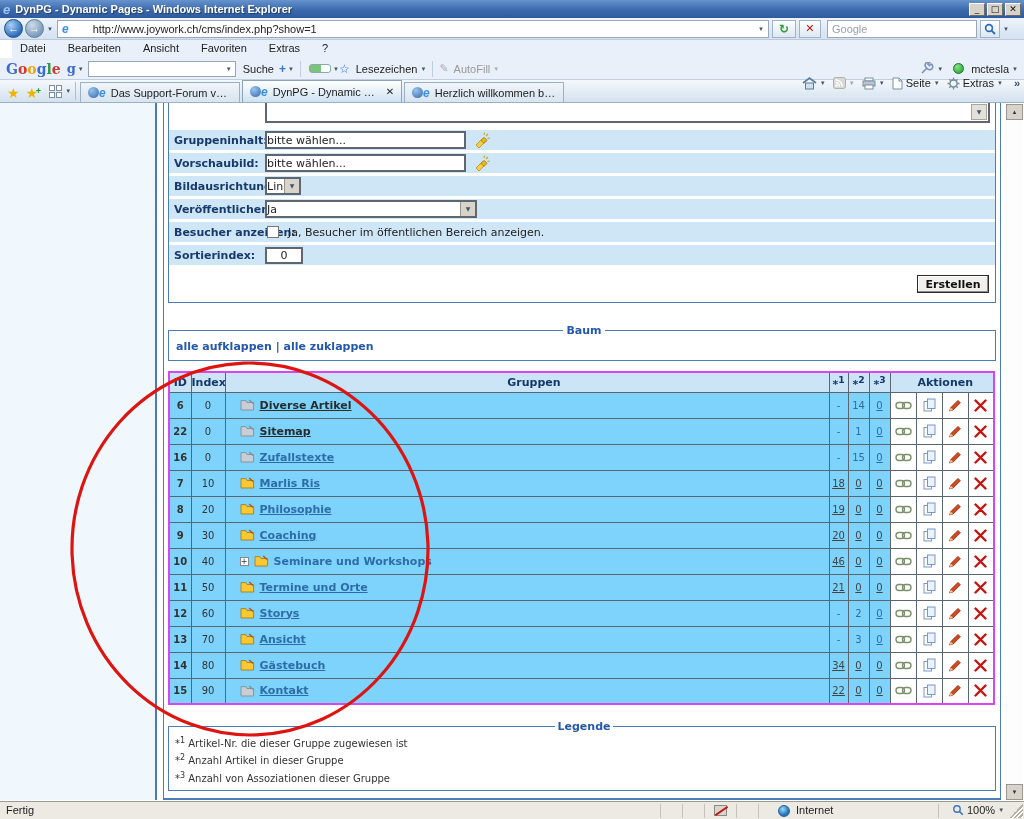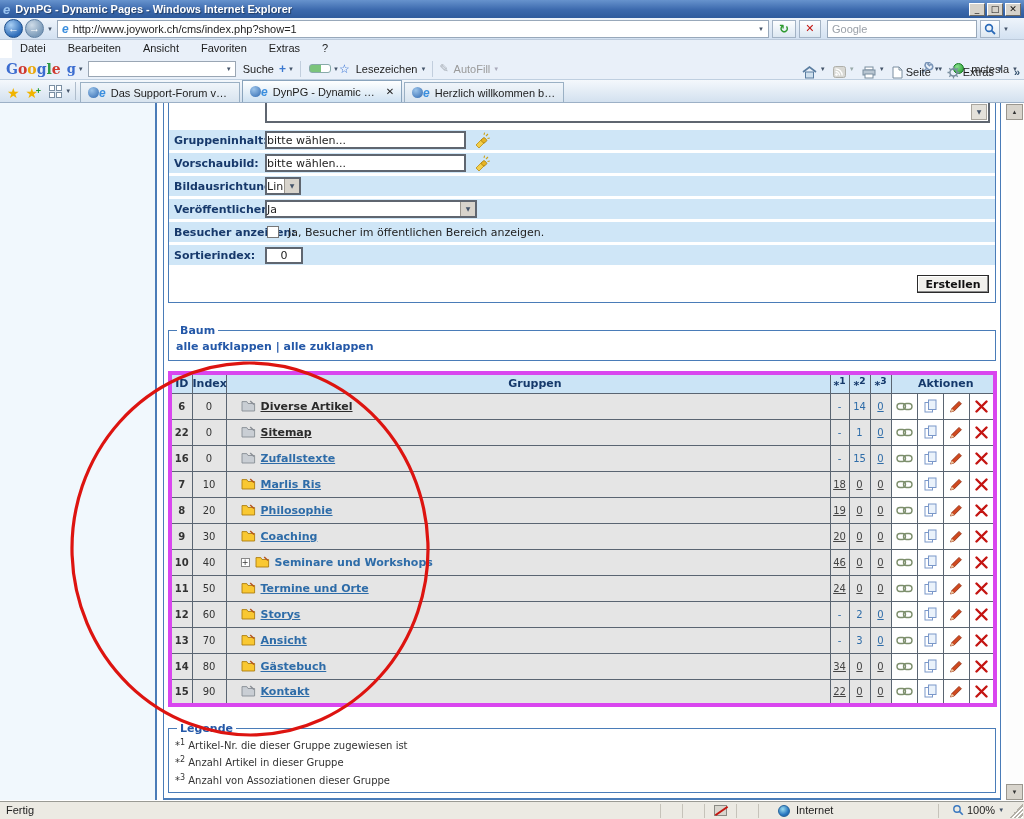--- a/index.html
+++ b/index.html
@@ -24,21 +24,21 @@
     background:linear-gradient(180deg,#eef4fb,#d3e1f1); border-bottom:1px solid #bccadb;
     display:flex; align-items:center; padding:0 4px; }
   .navball { width:19px; height:19px; border-radius:50%; border:1px solid #1d4f8c;
     display:flex; align-items:center; justify-content:center; color:#fff; font-size:11px; line-height:11px;
     background:radial-gradient(circle at 35% 30%,#a9d0f5,#2f6db9 70%); }
   .navball.fwd { background:radial-gradient(circle at 35% 30%,#cfdce8,#7d9cba 70%); border-color:#5f80a2; margin-left:2px; }
   .dd { font-size:6px; color:#44546a; line-height:6px; }
   .addr-dd { margin:0 4px 0 3px; }
   .urlfield { width:712px; height:18px; background:#fff; border:1px solid #98a8ba;
     display:flex; align-items:center; padding:0 4px; gap:4px; }
-  .urlfield .url { font-size:11px; color:#222; flex:1; white-space:nowrap; overflow:hidden; }
+  .urlfield .url { font-size:11px; color:#222; flex:1; white-space:nowrap; overflow:hidden;margin-left:20px; }
   .sq-btn { height:18px; background:linear-gradient(180deg,#fdfeff,#dde8f2); border:1px solid #a3b3c5;
     display:flex; align-items:center; justify-content:center; margin-left:3px; }
   .refresh-btn { width:24px; } .stop-btn { width:22px; }
   .stop-x { color:#c41510; font-weight:bold; font-size:11px; font-family:"DejaVu Sans",sans-serif; }
   .searchfield { width:150px; height:18px; background:#fff; border:1px solid #98a8ba;
     display:flex; align-items:center; padding:0 4px; margin-left:6px; }
   .searchfield .ph { font-size:11px; color:#9aa0a8; }
   .go-btn { width:20px; }
 
   
@@ -78,21 +78,21 @@
   .tab { height:20px; display:flex; align-items:center; padding:0 7px; margin-right:2px;
     border:1px solid #9ab0c4; border-bottom:none; font-size:11px; color:#1c1c1c;
     background:linear-gradient(180deg,#f0f5fa,#d8e4ef); max-width:160px; white-space:nowrap; }
   .tab.active-true { height:22px; background:linear-gradient(180deg,#feffff,#cfe2f2); border-color:#8aa4bc; }
   .tab .tlabel { overflow:hidden; text-overflow:ellipsis; }
   .tab-close { margin-left:10px; font-size:10px; font-weight:bold; color:#222; font-family:"DejaVu Sans",sans-serif; }
   .tab-close:empty { display:none; }
   .tab-fav { margin-right:5px; display:inline-flex; }
   .sphere { width:11px; height:11px; border-radius:50%; background:radial-gradient(circle at 35% 30%,#9cc4ea,#2f68b0); }
   .ie-t { font-style:italic; font-weight:bold; color:#3a8ede; font-size:12px; line-height:12px; }
-  .cmd-right { margin-left:auto; display:flex; align-items:flex-start; height:36px; gap:3px; font-size:11px; color:#1c1c1c; padding-bottom:2px; }
+  .cmd-right { margin-left:auto; display:flex; align-items:center; height:36px; gap:3px; font-size:11px; color:#1c1c1c; padding-bottom:2px; }
   .cmd-right .dd { margin-right:4px; }
   .chev { font-weight:bold; color:#33506e; font-size:11px; margin-left:4px; }
 
   
   .viewport { position:absolute; left:0; top:103px; width:1024px; height:698px; background:#fff; }
   .sidebar { position:absolute; left:0; top:0; width:157px; height:697px; background:#f1f8fd; border-right:2px solid #4a7cb8; }
   .main { position:absolute; left:163px; top:0; width:838px; height:697px; background:#fff;
     border:solid #4a7cb8; border-width:0 1px 2px 1px; font-family:"DejaVu Sans",sans-serif; }
 
   
@@ -121,31 +121,31 @@
   .txt-input { width:38px; height:17px; border:2px solid #5f6670; background:#fff; font-size:11px;
     color:#222; display:flex; align-items:center; justify-content:center; }
   .submit-row { display:flex; justify-content:flex-end; margin-top:10px; padding-right:6px; }
   .create-btn { width:72px; height:18px; background:#f1f0ec; border:1px solid #2b2b2b;
     box-shadow:inset -1px -1px 0 #8a8a8a, inset 1px 1px 0 #ffffff;
     font-size:11px; font-weight:bold; color:#111; display:flex; align-items:center; justify-content:center;
     font-family:"DejaVu Sans",sans-serif; }
 
   
   fieldset { border:1px solid #4a7cb8; margin:0 4px; padding:1px 6px 4px 6px; }
-  fieldset legend { font-size:11px; font-weight:bold; color:#2458a8; padding:0 3px; margin-left:2px; }
+  fieldset legend { font-size:11px; font-weight:bold; color:#2458a8; padding:0 3px; margin-left:2px;text-align:center; }
   .baum { margin-top:21px; }
   .baum-links { font-size:11px; font-weight:bold; color:#2458a8; padding:2px 0 3px 1px; }
   .baum-links .lnk { cursor:pointer; }
   .legende { margin-top:15px; }
   .leg-item { font-size:10px; color:#333; line-height:14px; }
   .leg-item sup { font-size:8px; }
 
   
   table.groups { border-collapse:collapse; margin:10px 4px 0 4px; table-layout:fixed; width:824px;
-    border:4px solid #d946ef; background:#e5e5e5; }
+    border:2px solid #d946ef; background:#7dd3fc; }
   table.groups th, table.groups td { border:1px solid #5a6572; }
   table.groups th { background:#cbe4f6; color:#15396b; font-size:11px; height:20px; font-weight:bold; text-align:center; }
   th.h-gruppen, th.h-akt { text-align:left; padding-left:14px; }
   th.h-akt { padding-left:7px; }
   th.h-sup { font-size:9px; }
   table.groups td { height:26px; font-size:10px; color:#333; text-align:center; }
   td.c-id { font-weight:bold; color:#111; }
   td.c-name { text-align:left; padding-left:14px; }
   .name-wrap { display:flex; align-items:center; gap:5px; }
   .expander { width:9px; height:9px; border:1px solid #888; background:#fff; font-size:8px; line-height:7px;
@@ -757,21 +757,21 @@
               <td class="c-name">
                 <span class="name-wrap">
 
                   <svg width="15" height="12" viewBox="0 0 15 12">
                     <path class="fbody" d="M1 3.5 L1 11 L13.6 11 L13.6 3.5 L7 3.5 L5.8 1.6 L1 1.6 Z" stroke-width="0.9"></path>
                     <path class="fpen" d="M9.2 1 L13 4.6" stroke-width="1.4"></path>
                   </svg>
                   <span class="gname">Termine und Orte</span>
                 </span>
               </td>
-              <td><span class="num">24</span></td>
+              <td><span class="num">21</span></td>
               <td><span class="num c2">0</span></td>
               <td><span class="num c3">0</span></td>
               <td class="c-act">
                 <svg width="17" height="9" viewBox="0 0 17 9" style="margin:0 auto">
                   <rect x="1" y="1.5" width="8.5" height="6" rx="3" fill="none" stroke="#7d8f6d" stroke-width="1.4"></rect>
                   <rect x="7.5" y="1.5" width="8.5" height="6" rx="3" fill="none" stroke="#7d8f6d" stroke-width="1.4"></rect>
                 </svg>
               </td>
               <td class="c-act">
                 <svg width="13" height="14" viewBox="0 0 13 14" style="margin:0 auto">

